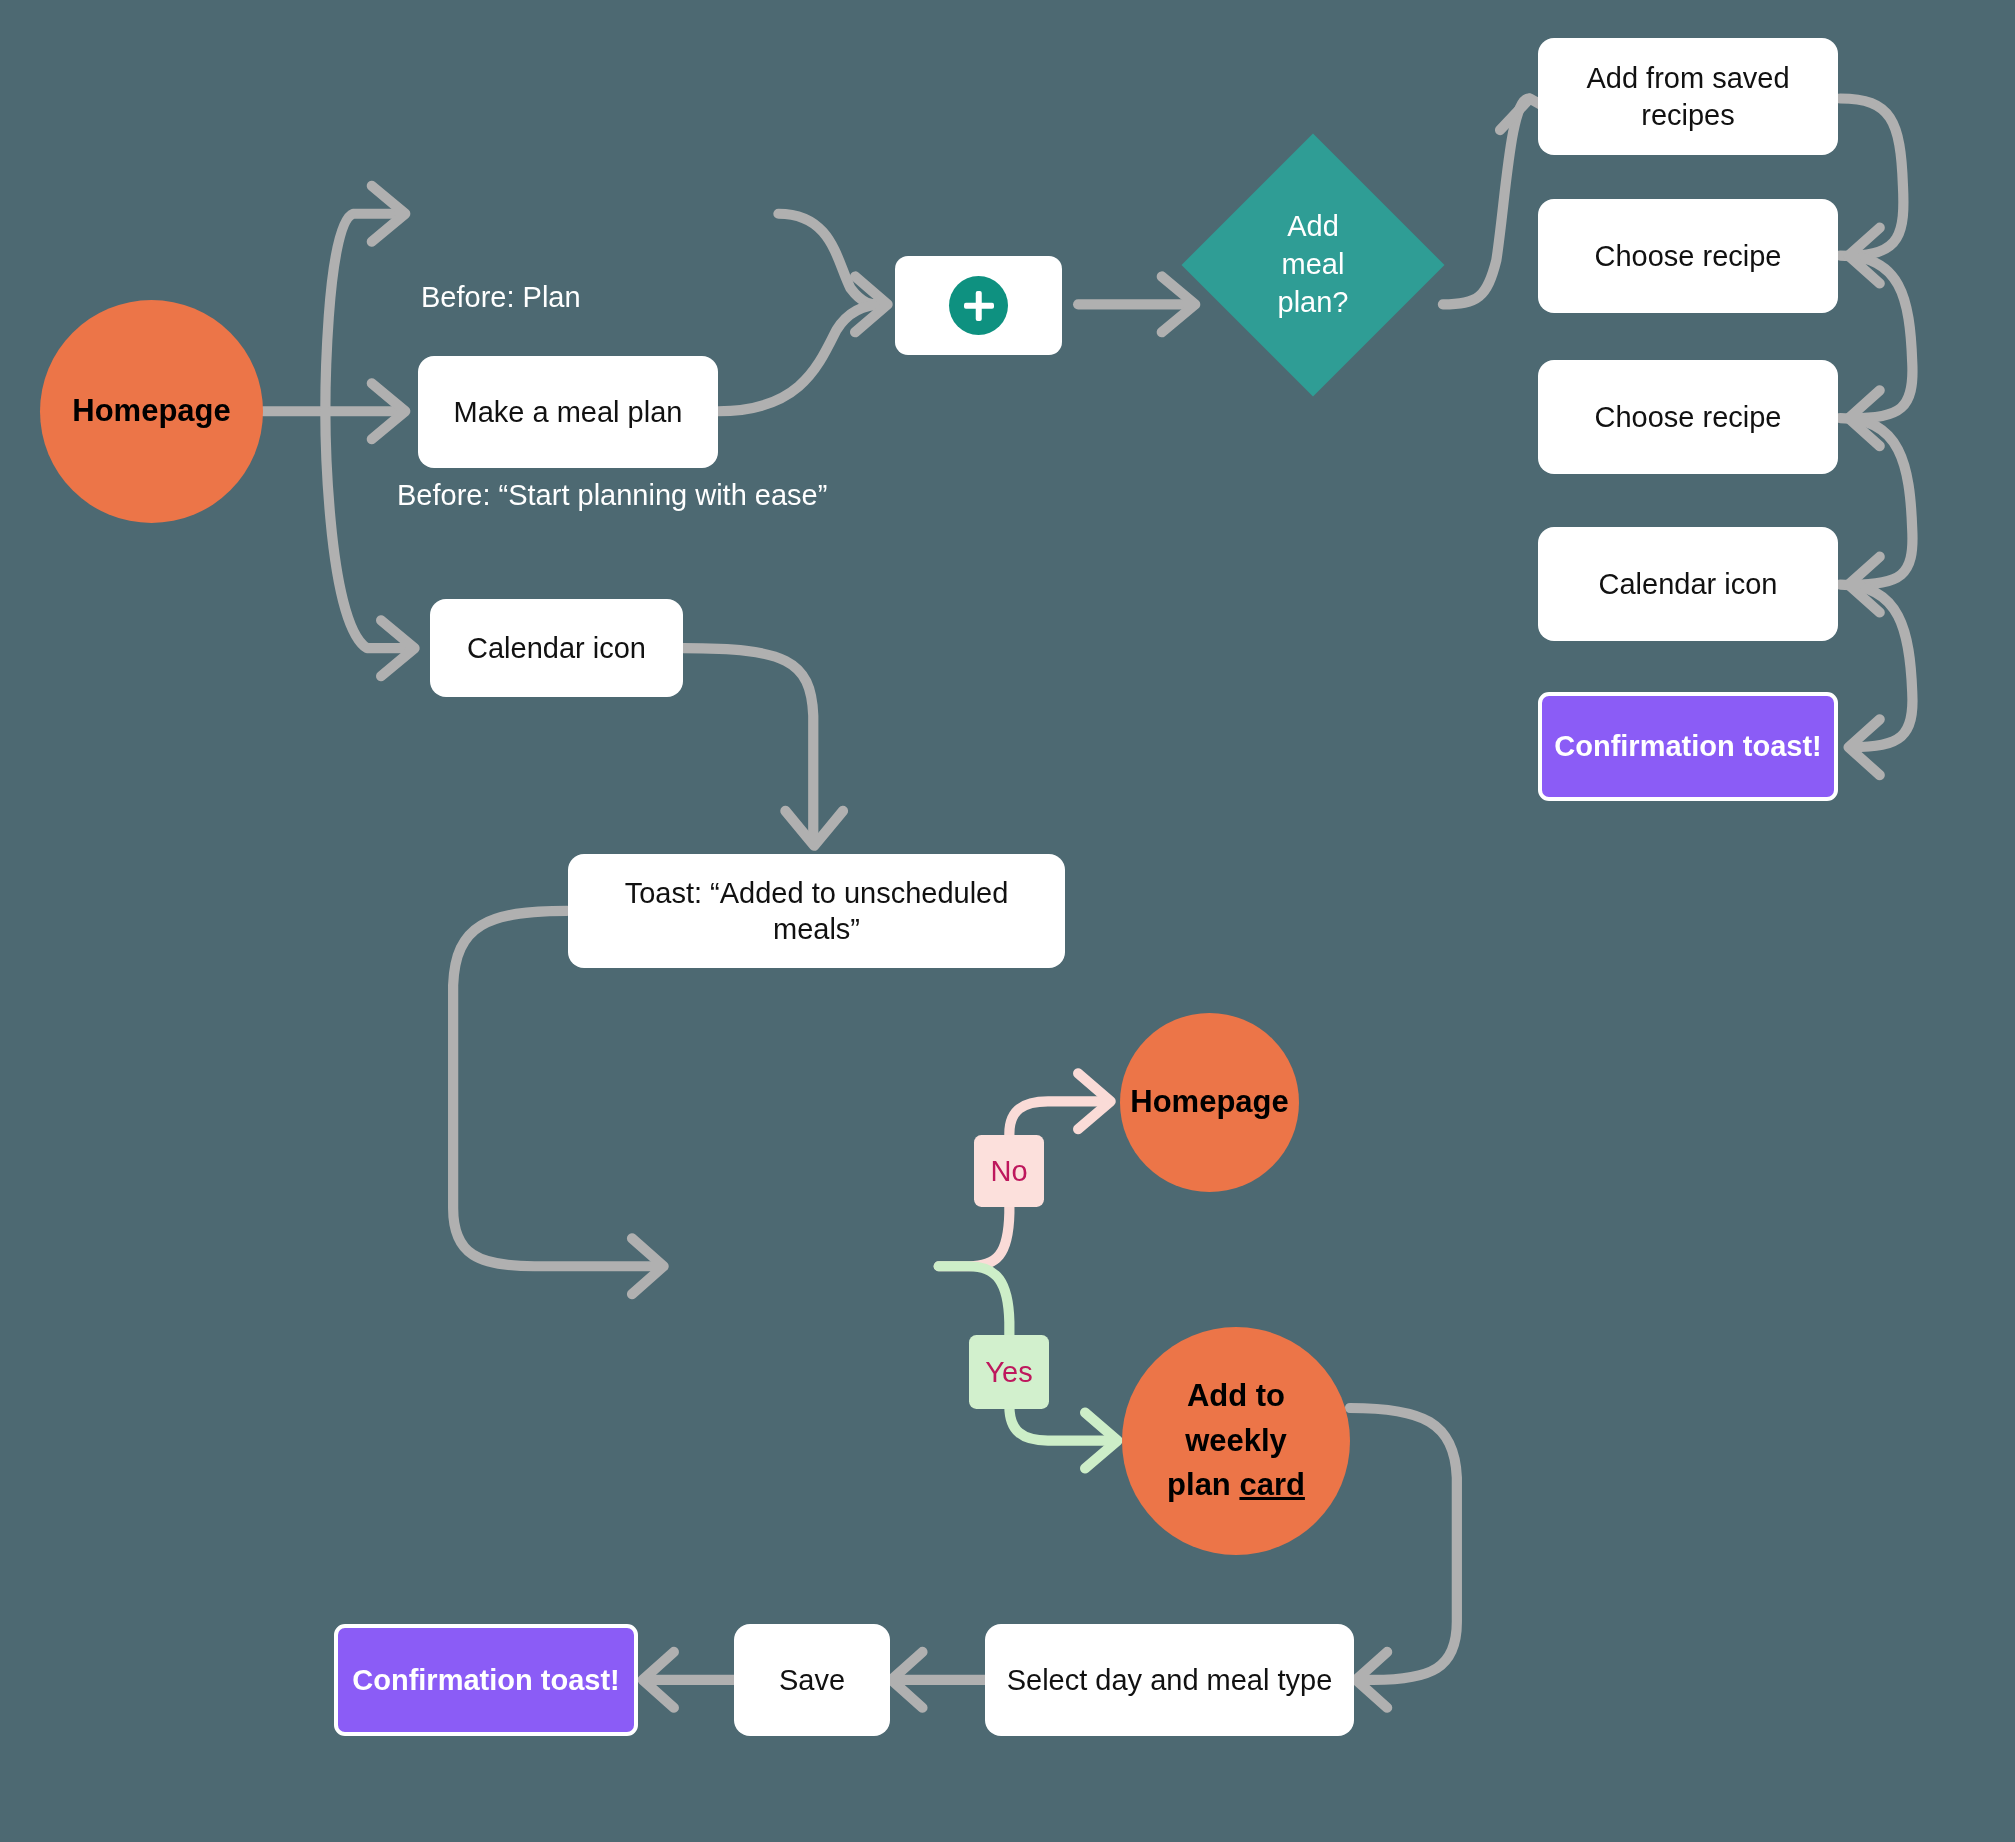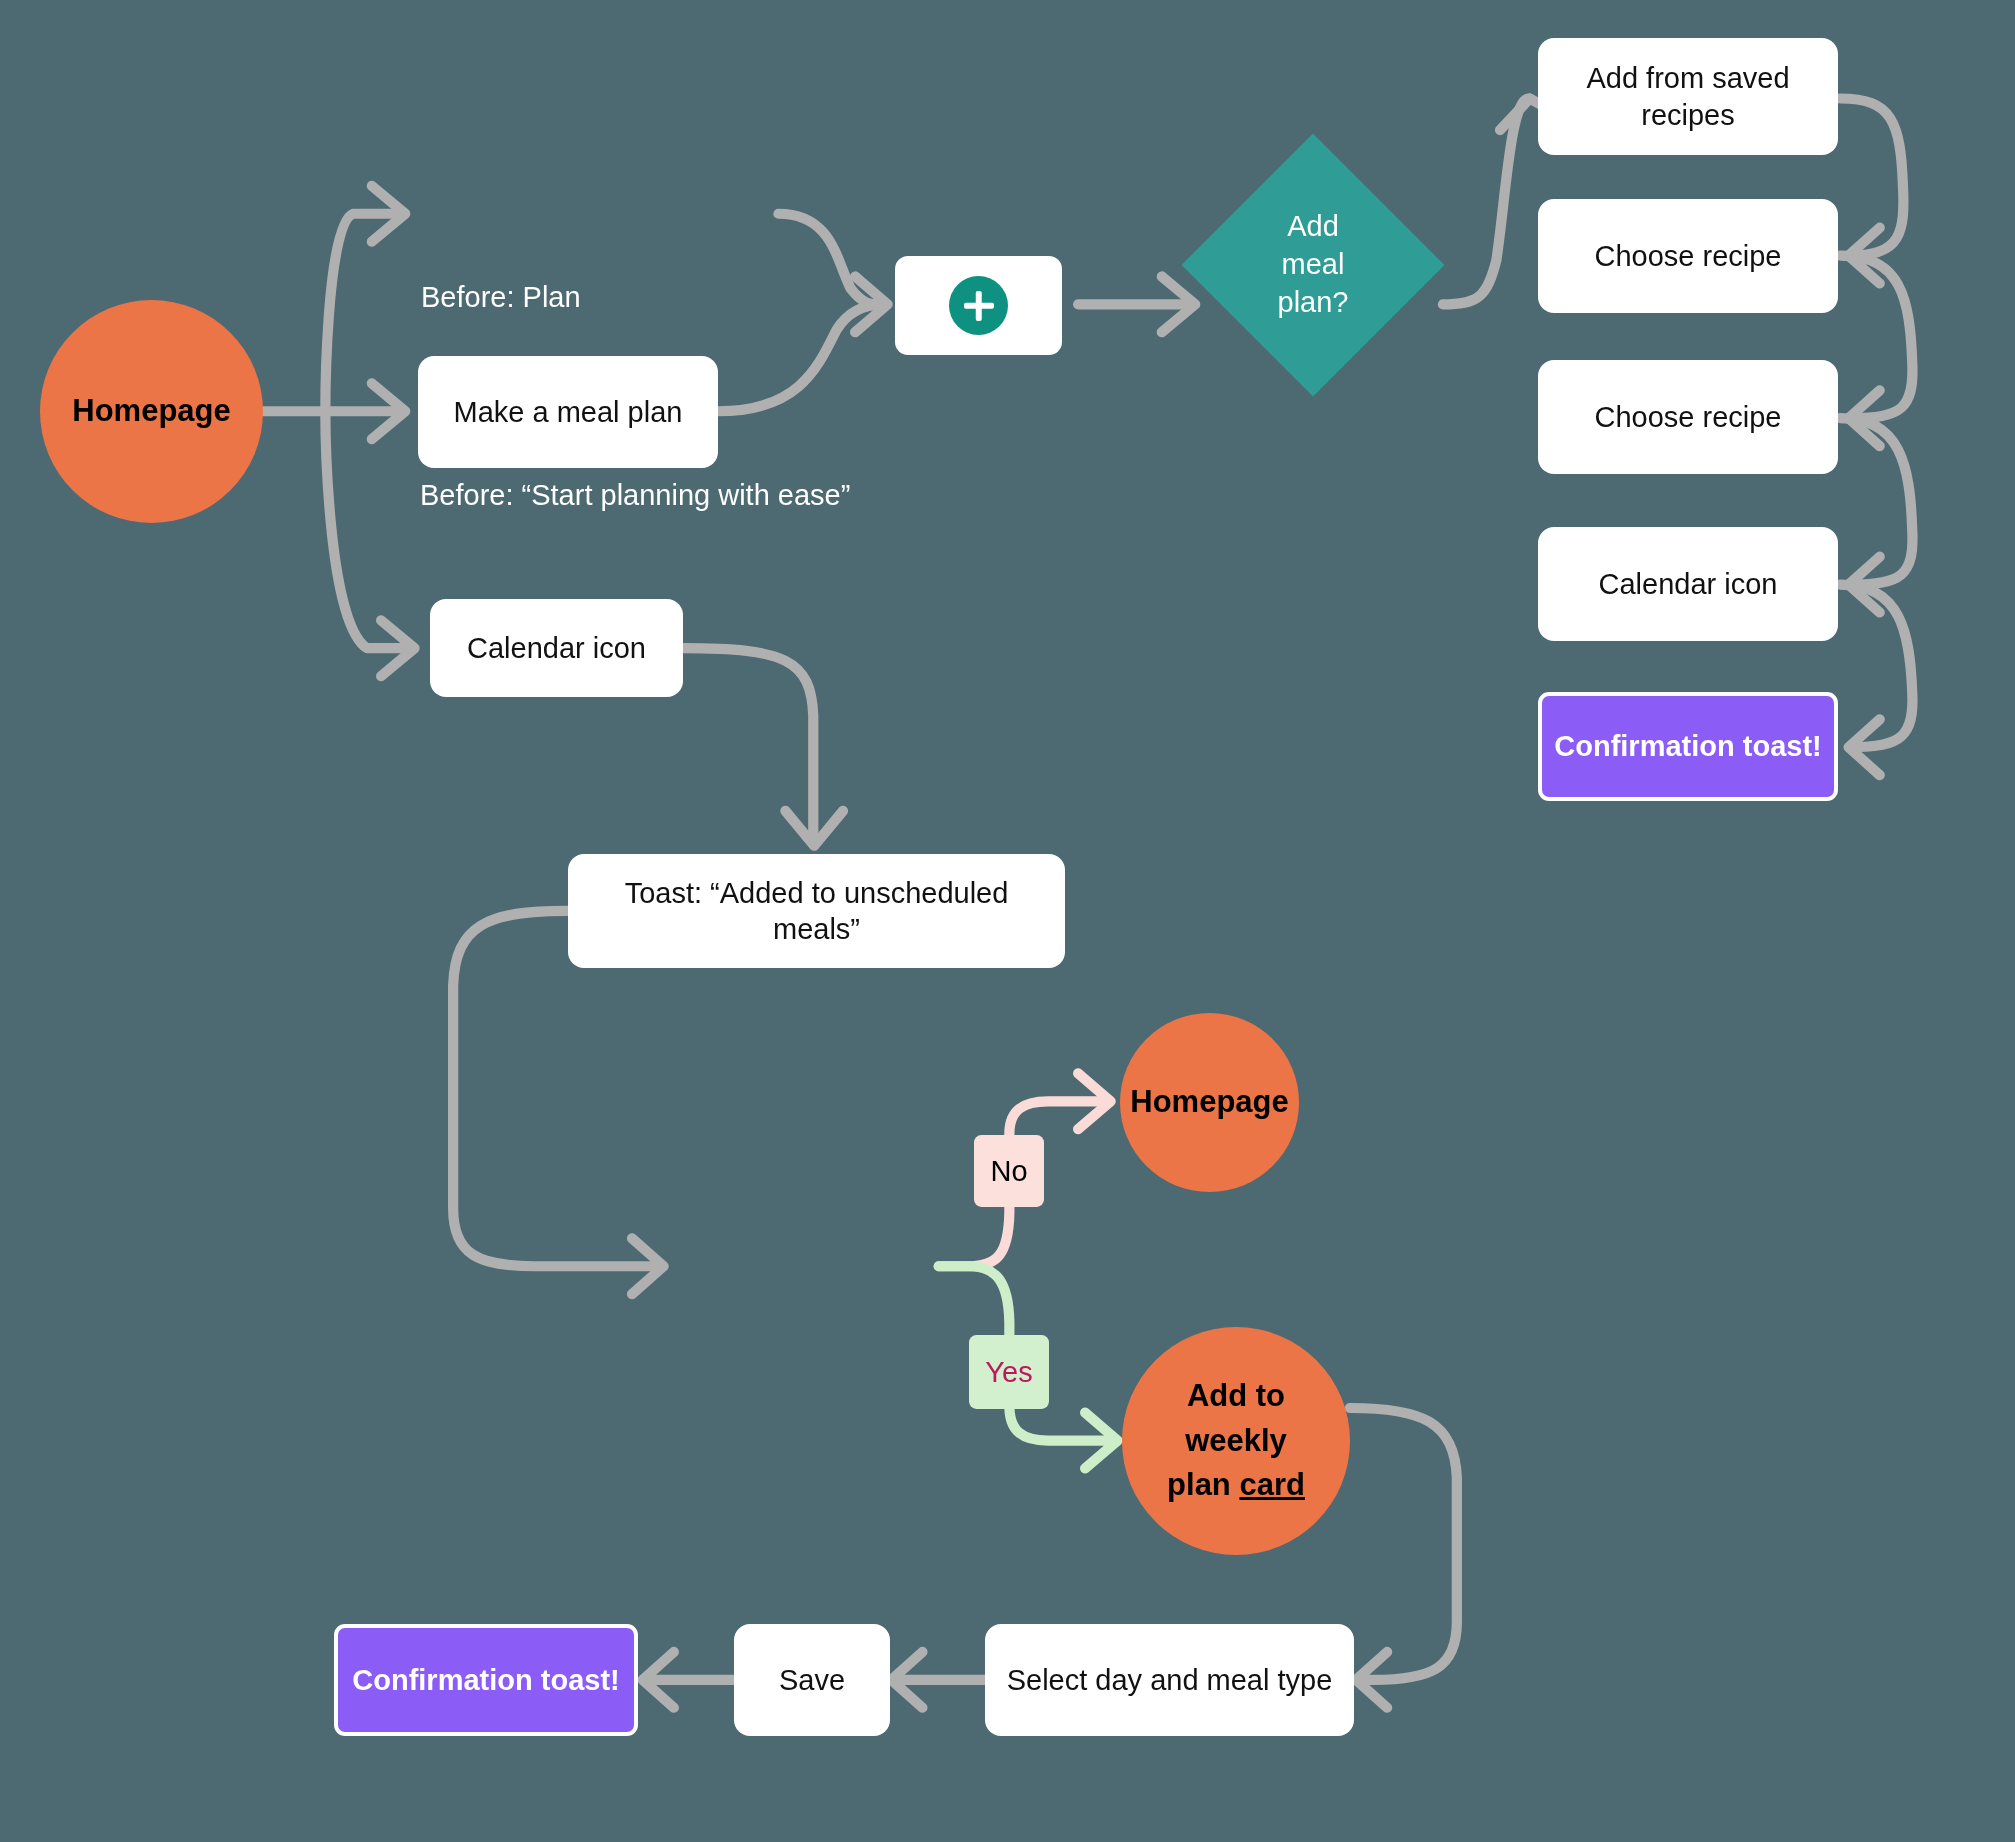--- a/index.html
+++ b/index.html
@@ -81,21 +81,21 @@
     white-space:nowrap;
   }
   .badge{
     position:absolute;
     display:flex;
     align-items:center;
     justify-content:center;
     border-radius:7.4px;
     font-size:29px;
   }
-  .badge-no{ background:#fce0dc; color:#000000;text-align:center; }
+  .badge-no{ background:#fce0dc; color:#be185d;text-align:center; }
   .badge-yes{ background:#d2f0cd; color:#be185d; }
   .plusbox{
     background:#ffffff;
     border-radius:13px;
   }
   .plus-circle{
     width:59px;height:59px;
     border-radius:50%;
     background:#0e9180;
     position:relative;
@@ -190,21 +190,21 @@
 
   <div class="node circle" style="left:40px;top:300px;width:223px;height:223px;">
     <span>Homepage</span>
   </div>
 
   <div class="note" style="left:421px;top:281px;">Before: Plan</div>
 
   <div class="node box" style="left:418px;top:356px;width:300px;height:112px;">
     <span>Make a meal plan</span>
   </div>
-  <div class="note" style="left:420px;top:479px;">Before: “Start planning with ease”</div>
+  <div class="note" style="left:397px;top:479px;">Before: “Start planning with ease”</div>
 
   <div class="node box" style="left:430px;top:599px;width:253px;height:98px;">
     <span>Calendar icon</span>
   </div>
 
   <div class="node plusbox" style="left:895px;top:256px;width:167px;height:99px;">
     <span class="plus-circle"></span>
   </div>
 
   <div class="diamond-wrap" style="left:1220px;top:172px;width:186px;height:186px;">

